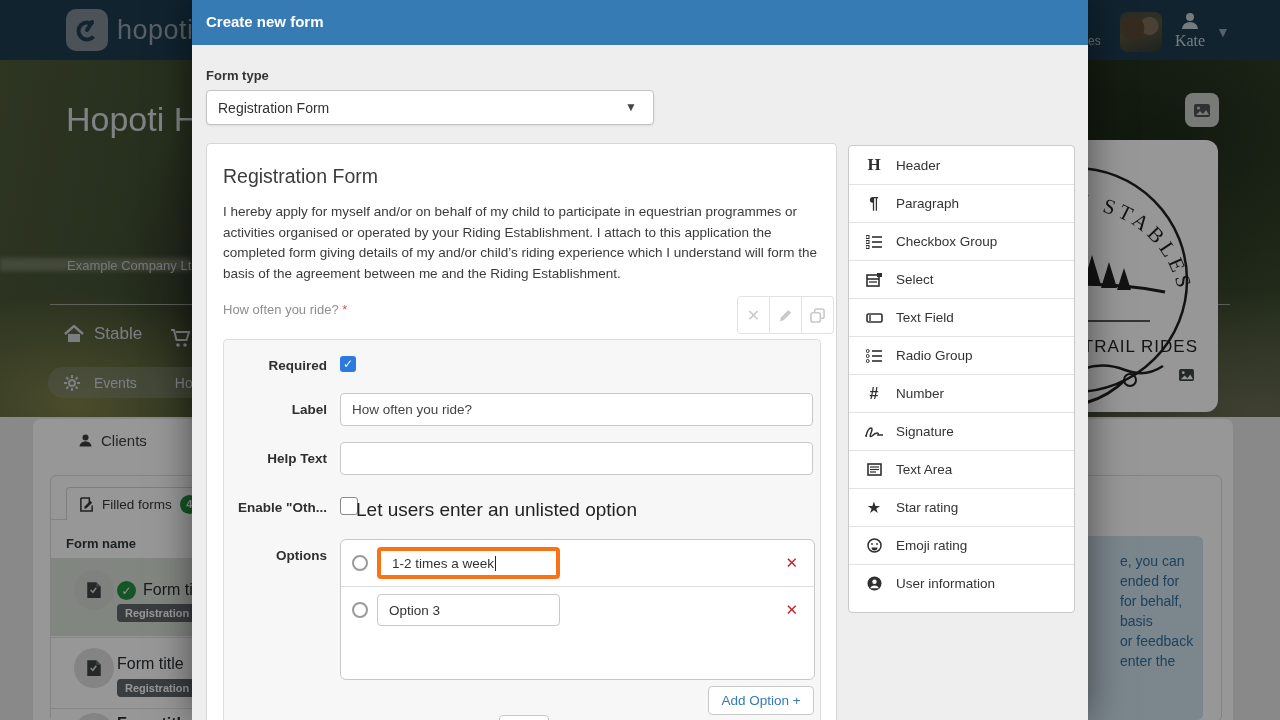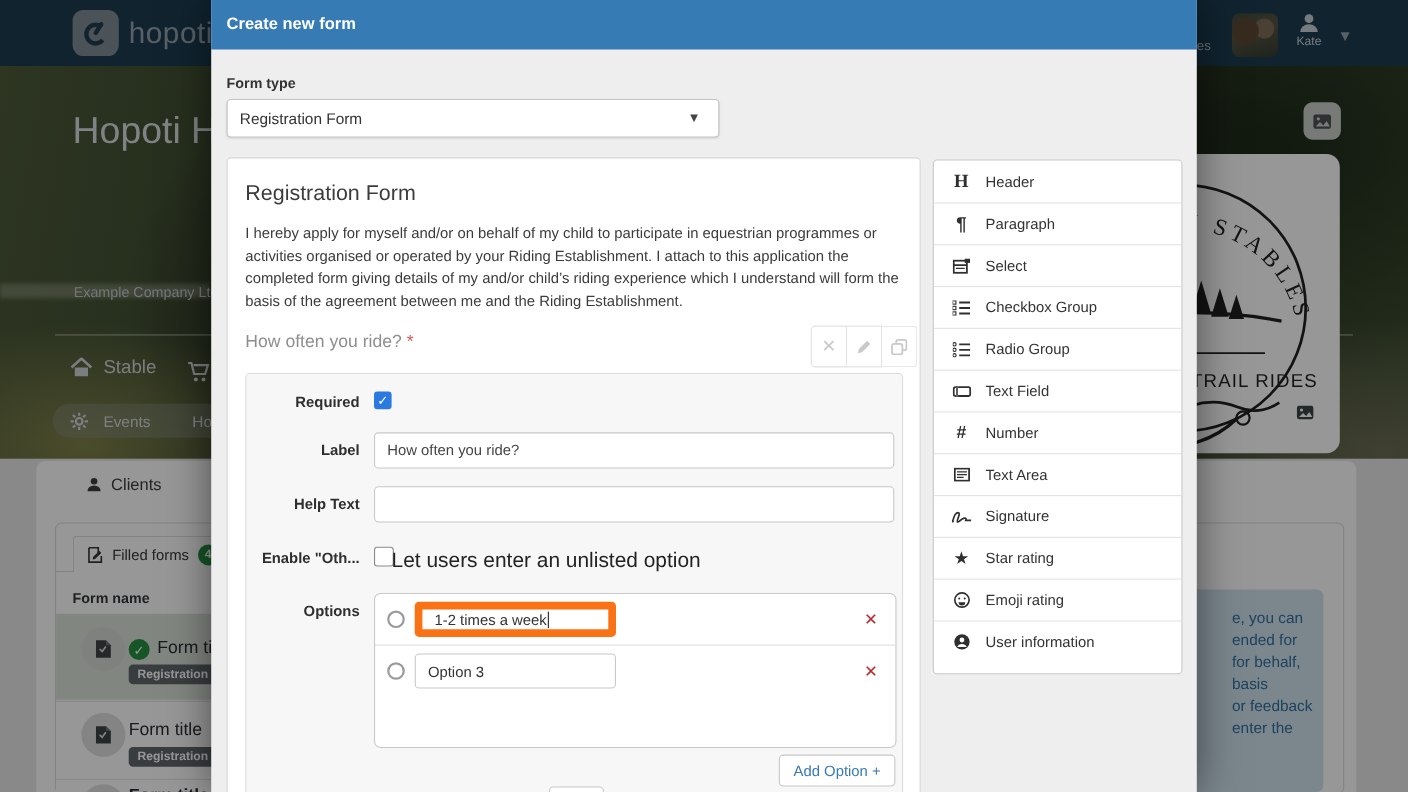--- a/index.html
+++ b/index.html
@@ -13,21 +13,21 @@
   .brandbox{left:66px;top:9px;width:42px;height:42px;border-radius:10px;background:#7e8b93;
     display:flex;align-items:center;justify-content:center;}
   .brandtext{left:117px;top:15px;font-size:27px;color:#93a1ab;letter-spacing:.5px;}
   .nav-frag{left:1088px;top:34px;font-size:12px;color:#b9c4cc;}
   .avatar{left:1120px;top:12px;width:42px;height:40px;border-radius:7px;
     background:
       radial-gradient(circle at 30% 40%,#5a4633 0 30%,transparent 32%),
       radial-gradient(circle at 70% 35%,#7a6a55 0 22%,transparent 24%),
       linear-gradient(160deg,#3c4a3a 0%,#55503d 45%,#2d3830 100%);}
   .kate-wrap{left:1168px;top:12px;width:44px;text-align:center;color:#c6cfd6;}
-  .kate-name{font-size:11px;margin-top:2px;}
+  .kate-name{font-size:16px;margin-top:2px;font-family:Liberation Serif, serif;}
   .nav-caret{left:1216px;top:24px;color:#8fa0ab;font-size:14px;}
 
   .photo{left:0;top:60px;width:1280px;height:358px;background:
       radial-gradient(ellipse 300px 180px at 6% 96%, rgba(175,165,88,.55), transparent 62%),
       radial-gradient(ellipse 420px 330px at 30% 60%, rgba(22,20,17,.85), transparent 65%),
       radial-gradient(ellipse 420px 200px at 98% 98%, rgba(128,122,100,.65), transparent 60%),
       radial-gradient(ellipse 500px 300px at 90% 20%, rgba(16,26,14,.7), transparent 70%),
       linear-gradient(100deg,#4a5836 0%,#39482c 18%,#27331e 42%,#1d2a17 62%,#2f3d24 84%,#3c4c2e 100%);}
   .fence{left:0;top:258px;width:190px;height:13px;background:rgba(212,212,200,.30);filter:blur(2px);}
   .hero-title{left:66px;top:100px;font-size:34px;color:#d8dcdf;white-space:nowrap;}
@@ -77,21 +77,21 @@
   .m-title{left:14px;top:13px;font-size:15px;font-weight:bold;color:#fff;}
   .ft-label{left:14px;top:68px;font-size:13px;font-weight:bold;color:#333;}
   .select{left:14px;top:90px;width:446px;height:33px;background:#fff;border:1px solid #c3c3c3;border-radius:4px;
     box-shadow:0 1px 2px rgba(0,0,0,.08);display:flex;align-items:center;font-size:14px;color:#333;}
   .select .val{margin-left:11px;}
   .select .car{position:absolute;right:16px;top:9px;color:#444;font-size:12px;}
 
   .builder{left:14px;top:143px;width:629px;height:600px;background:#fff;border:1px solid #d6d6d6;border-radius:4px;}
   .b-title{left:16px;top:21px;font-size:19.5px;color:#3c3c3c;}
   .b-para{left:16px;top:58px;width:598px;font-size:13.5px;line-height:20.5px;color:#3b3b3b;}
-  .fld-label{left:16px;top:158px;font-size:16px;color:#8e8e8e;}
+  .fld-label{left:16px;top:158px;font-size:13px;color:#8e8e8e;}
   .fld-req{color:#d9534f;}
   .fld-toolbar{left:530px;top:152px;display:flex;}
   .tb-btn{width:31px;height:36px;background:#fff;border:1px solid #e2e2e2;display:flex;align-items:center;justify-content:center;color:#c9c9c9;}
   .tb-btn:first-child{border-radius:4px 0 0 4px;}
   .tb-btn:last-child{border-radius:0 4px 4px 0;}
   .tb-btn+.tb-btn{border-left:none;}
   .editor{left:16px;top:195px;width:596px;height:420px;background:#f7f7f7;border:1px solid #ddd;border-radius:4px;}
   .e-label{position:absolute;width:103px;text-align:right;font-size:13.5px;font-weight:bold;color:#2f2f2f;}
   .chk{position:absolute;width:16px;height:16px;border-radius:3px;}
   .chk.on{background:#2a7ae2;color:#fff;font-size:12px;font-weight:bold;display:flex;align-items:center;justify-content:center;}
@@ -100,21 +100,21 @@
     font-size:13.5px;color:#444;font-family:"Liberation Sans",sans-serif;padding:0 11px;box-sizing:border-box;}
   .optgroup{position:absolute;left:116px;top:199px;width:473px;height:139px;background:#fff;border:1px solid #c8c8c8;border-radius:6px;}
   .optrow{position:relative;height:46px;}
   .optrow+.optrow{border-top:1px solid #ddd;}
   .radio{position:absolute;left:11px;top:15px;width:16px;height:16px;border-radius:50%;box-sizing:border-box;}
   .radio.on{border:2px solid #2a7ae2;}
   .radio.on::after{content:"";position:absolute;left:2px;top:2px;width:8px;height:8px;border-radius:50%;background:#2a7ae2;}
   .radio.off{border:2px solid #9a9a9a;background:#fff;}
   .optinp{position:absolute;left:36px;top:7px;width:183px;height:32px;background:#fff;border:1px solid #c8c8c8;border-radius:4px;
     display:flex;align-items:center;padding:0 11px;box-sizing:border-box;font-size:13.5px;color:#333;}
-  .optinp.focus{border:7px solid #f97316;align-items:center;}
+  .optinp.focus{border:4px solid #f97316;align-items:center;}
   .caret-bar{display:inline-block;width:1px;height:15px;background:#222;margin-left:1px;}
   .del-x{position:absolute;right:16px;top:14px;color:#c1272d;font-size:15px;font-weight:bold;}
   .addopt{position:absolute;left:484px;top:346px;width:104px;height:27px;background:#fff;border:1px solid #c8c8c8;border-radius:4px;
     color:#3779b8;font-size:13.5px;display:flex;align-items:center;justify-content:center;}
   .closebtn{position:absolute;left:275px;top:375px;width:48px;height:28px;background:#fff;border:1px solid #c8c8c8;border-radius:4px;}
 
   .components{left:656px;top:145px;width:227px;height:468px;background:#fff;border:1px solid #c9c9c9;border-radius:4px;box-sizing:border-box;}
   .comp-row{height:38px;display:flex;align-items:center;padding-left:14px;box-sizing:border-box;}
   .comp-row+.comp-row{border-top:1px solid #e3e3e3;}
   .comp-ic{width:22px;display:flex;justify-content:center;color:#2f2f2f;font-size:15px;}
@@ -389,95 +389,95 @@
         </span>
       <span class="comp-lbl">Header</span>
     </div>
     <div class="comp-row">
       <span class="comp-ic" style="font-size:17px;font-weight:bold">¶</span>
       <span class="comp-lbl">Paragraph</span>
     </div>
     <div class="comp-row">
       <span class="comp-ic">
         <svg width="16" height="14" viewBox="0 0 16 14">
-            <rect x="1" y="2" width="12" height="11" fill="none" stroke="#2f2f2f" stroke-width="1.6"></rect>
-        <line x1="1" y1="6" x2="13" y2="6" stroke="#2f2f2f" stroke-width="1.6"></line>
-            <line x1="3" y1="9" x2="11" y2="9" stroke="#2f2f2f" stroke-width="1.3"></line>
-        <rect x="11" y="0" width="5" height="4" fill="#2f2f2f"></rect>
-          </svg>
-      </span>
-      <span class="comp-lbl">Select</span>
-    </div>
-    <div class="comp-row">
-      <span class="comp-ic">
-        <svg width="16" height="14" viewBox="0 0 16 14">
             <g stroke="#2f2f2f" stroke-width="1.6">
         <line x1="6" y1="2" x2="16" y2="2"></line>
               <line x1="6" y1="7" x2="16" y2="7"></line>
               <line x1="6" y1="12" x2="16" y2="12"></line>
             </g>
         <rect x="0" y="0.5" width="3" height="3" fill="none" stroke="#2f2f2f"></rect>
             <rect x="0" y="5.5" width="3" height="3" fill="none" stroke="#2f2f2f"></rect>
         <rect x="0" y="10.5" width="3" height="3" fill="none" stroke="#2f2f2f"></rect>
           </svg>
       </span>
       <span class="comp-lbl">Checkbox Group</span>
+    </div>
+    <div class="comp-row">
+      <span class="comp-ic">
+        <svg width="16" height="14" viewBox="0 0 16 14">
+            <rect x="1" y="2" width="12" height="11" fill="none" stroke="#2f2f2f" stroke-width="1.6"></rect>
+        <line x1="1" y1="6" x2="13" y2="6" stroke="#2f2f2f" stroke-width="1.6"></line>
+            <line x1="3" y1="9" x2="11" y2="9" stroke="#2f2f2f" stroke-width="1.3"></line>
+        <rect x="11" y="0" width="5" height="4" fill="#2f2f2f"></rect>
+          </svg>
+      </span>
+      <span class="comp-lbl">Select</span>
+    </div>
+    <div class="comp-row">
+      <span class="comp-ic">
+        <svg width="17" height="12" viewBox="0 0 17 12">
+            <rect x="1" y="2" width="15" height="8" rx="1.5" fill="none" stroke="#2f2f2f" stroke-width="1.6"></rect>
+        <line x1="4" y1="0" x2="4" y2="12" stroke="#fff" stroke-width="2"></line>
+            <line x1="4" y1="1" x2="4" y2="11" stroke="#2f2f2f" stroke-width="1.4"></line>
+          </svg>
+      </span>
+      <span class="comp-lbl">Text Field</span>
     </div>
     <div class="comp-row">
       <span class="comp-ic">
         <svg width="16" height="14" viewBox="0 0 16 14">
             <g stroke="#2f2f2f" stroke-width="1.6">
         <line x1="6" y1="2" x2="16" y2="2"></line>
               <line x1="6" y1="7" x2="16" y2="7"></line>
               <line x1="6" y1="12" x2="16" y2="12"></line>
             </g>
         <circle cx="1.7" cy="2" r="1.5" fill="none" stroke="#2f2f2f"></circle>
             <circle cx="1.7" cy="7" r="1.5" fill="none" stroke="#2f2f2f"></circle>
         <circle cx="1.7" cy="12" r="1.5" fill="none" stroke="#2f2f2f"></circle>
           </svg>
       </span>
       <span class="comp-lbl">Radio Group</span>
     </div>
     <div class="comp-row">
-      <span class="comp-ic">
-        <svg width="17" height="12" viewBox="0 0 17 12">
-            <rect x="1" y="2" width="15" height="8" rx="1.5" fill="none" stroke="#2f2f2f" stroke-width="1.6"></rect>
-        <line x1="4" y1="0" x2="4" y2="12" stroke="#fff" stroke-width="2"></line>
-            <line x1="4" y1="1" x2="4" y2="11" stroke="#2f2f2f" stroke-width="1.4"></line>
-          </svg>
-      </span>
-      <span class="comp-lbl">Text Field</span>
-    </div>
-    <div class="comp-row">
       <span class="comp-ic" style="font-weight:bold;font-size:16px">#</span>
       <span class="comp-lbl">Number</span>
+    </div>
+    <div class="comp-row">
+      <span class="comp-ic">
+        <svg width="18" height="13" viewBox="0 0 18 13">
+            <path d="M1 11 q2-8 5-8 q2 0 0 5 q-2 5 1 3 q3-3 5-3 q2 0 1 2 l5 0" fill="none" stroke="#2f2f2f" stroke-width="1.5"></path>
+        <circle cx="1.2" cy="11" r="1" fill="#2f2f2f"></circle>
+          </svg>
+      </span>
+      <span class="comp-lbl">Signature</span>
     </div>
     <div class="comp-row">
       <span class="comp-ic">
         <svg width="15" height="13" viewBox="0 0 15 13">
             <rect x="1" y="1" width="13" height="11" fill="none" stroke="#2f2f2f" stroke-width="1.6"></rect>
         <g stroke="#2f2f2f" stroke-width="1.2">
               <line x1="3" y1="4" x2="12" y2="4"></line>
               <line x1="3" y1="6.5" x2="12" y2="6.5"></line>
               <line x1="3" y1="9" x2="9" y2="9"></line>
             </g>
           </svg>
       </span>
       <span class="comp-lbl">Text Area</span>
     </div>
     <div class="comp-row">
-      <span class="comp-ic">
-        <svg width="18" height="13" viewBox="0 0 18 13">
-            <path d="M1 11 q2-8 5-8 q2 0 0 5 q-2 5 1 3 q3-3 5-3 q2 0 1 2 l5 0" fill="none" stroke="#2f2f2f" stroke-width="1.5"></path>
-        <circle cx="1.2" cy="11" r="1" fill="#2f2f2f"></circle>
-          </svg>
-      </span>
-      <span class="comp-lbl">Signature</span>
-    </div>
-    <div class="comp-row">
       <span class="comp-ic" style="font-size:16px">★</span>
       <span class="comp-lbl">Star rating</span>
     </div>
     <div class="comp-row">
       <span class="comp-ic">
         <svg width="15" height="15" viewBox="0 0 15 15">
             <circle cx="7.5" cy="7.5" r="6.5" fill="none" stroke="#2f2f2f" stroke-width="1.5"></circle>
         <circle cx="5" cy="6" r="0.9" fill="#2f2f2f"></circle>
             <circle cx="10" cy="6" r="0.9" fill="#2f2f2f"></circle>
         <path d="M4.5 9.5 h6 a3 3 0 0 1 -6 0 z" fill="#2f2f2f"></path>

